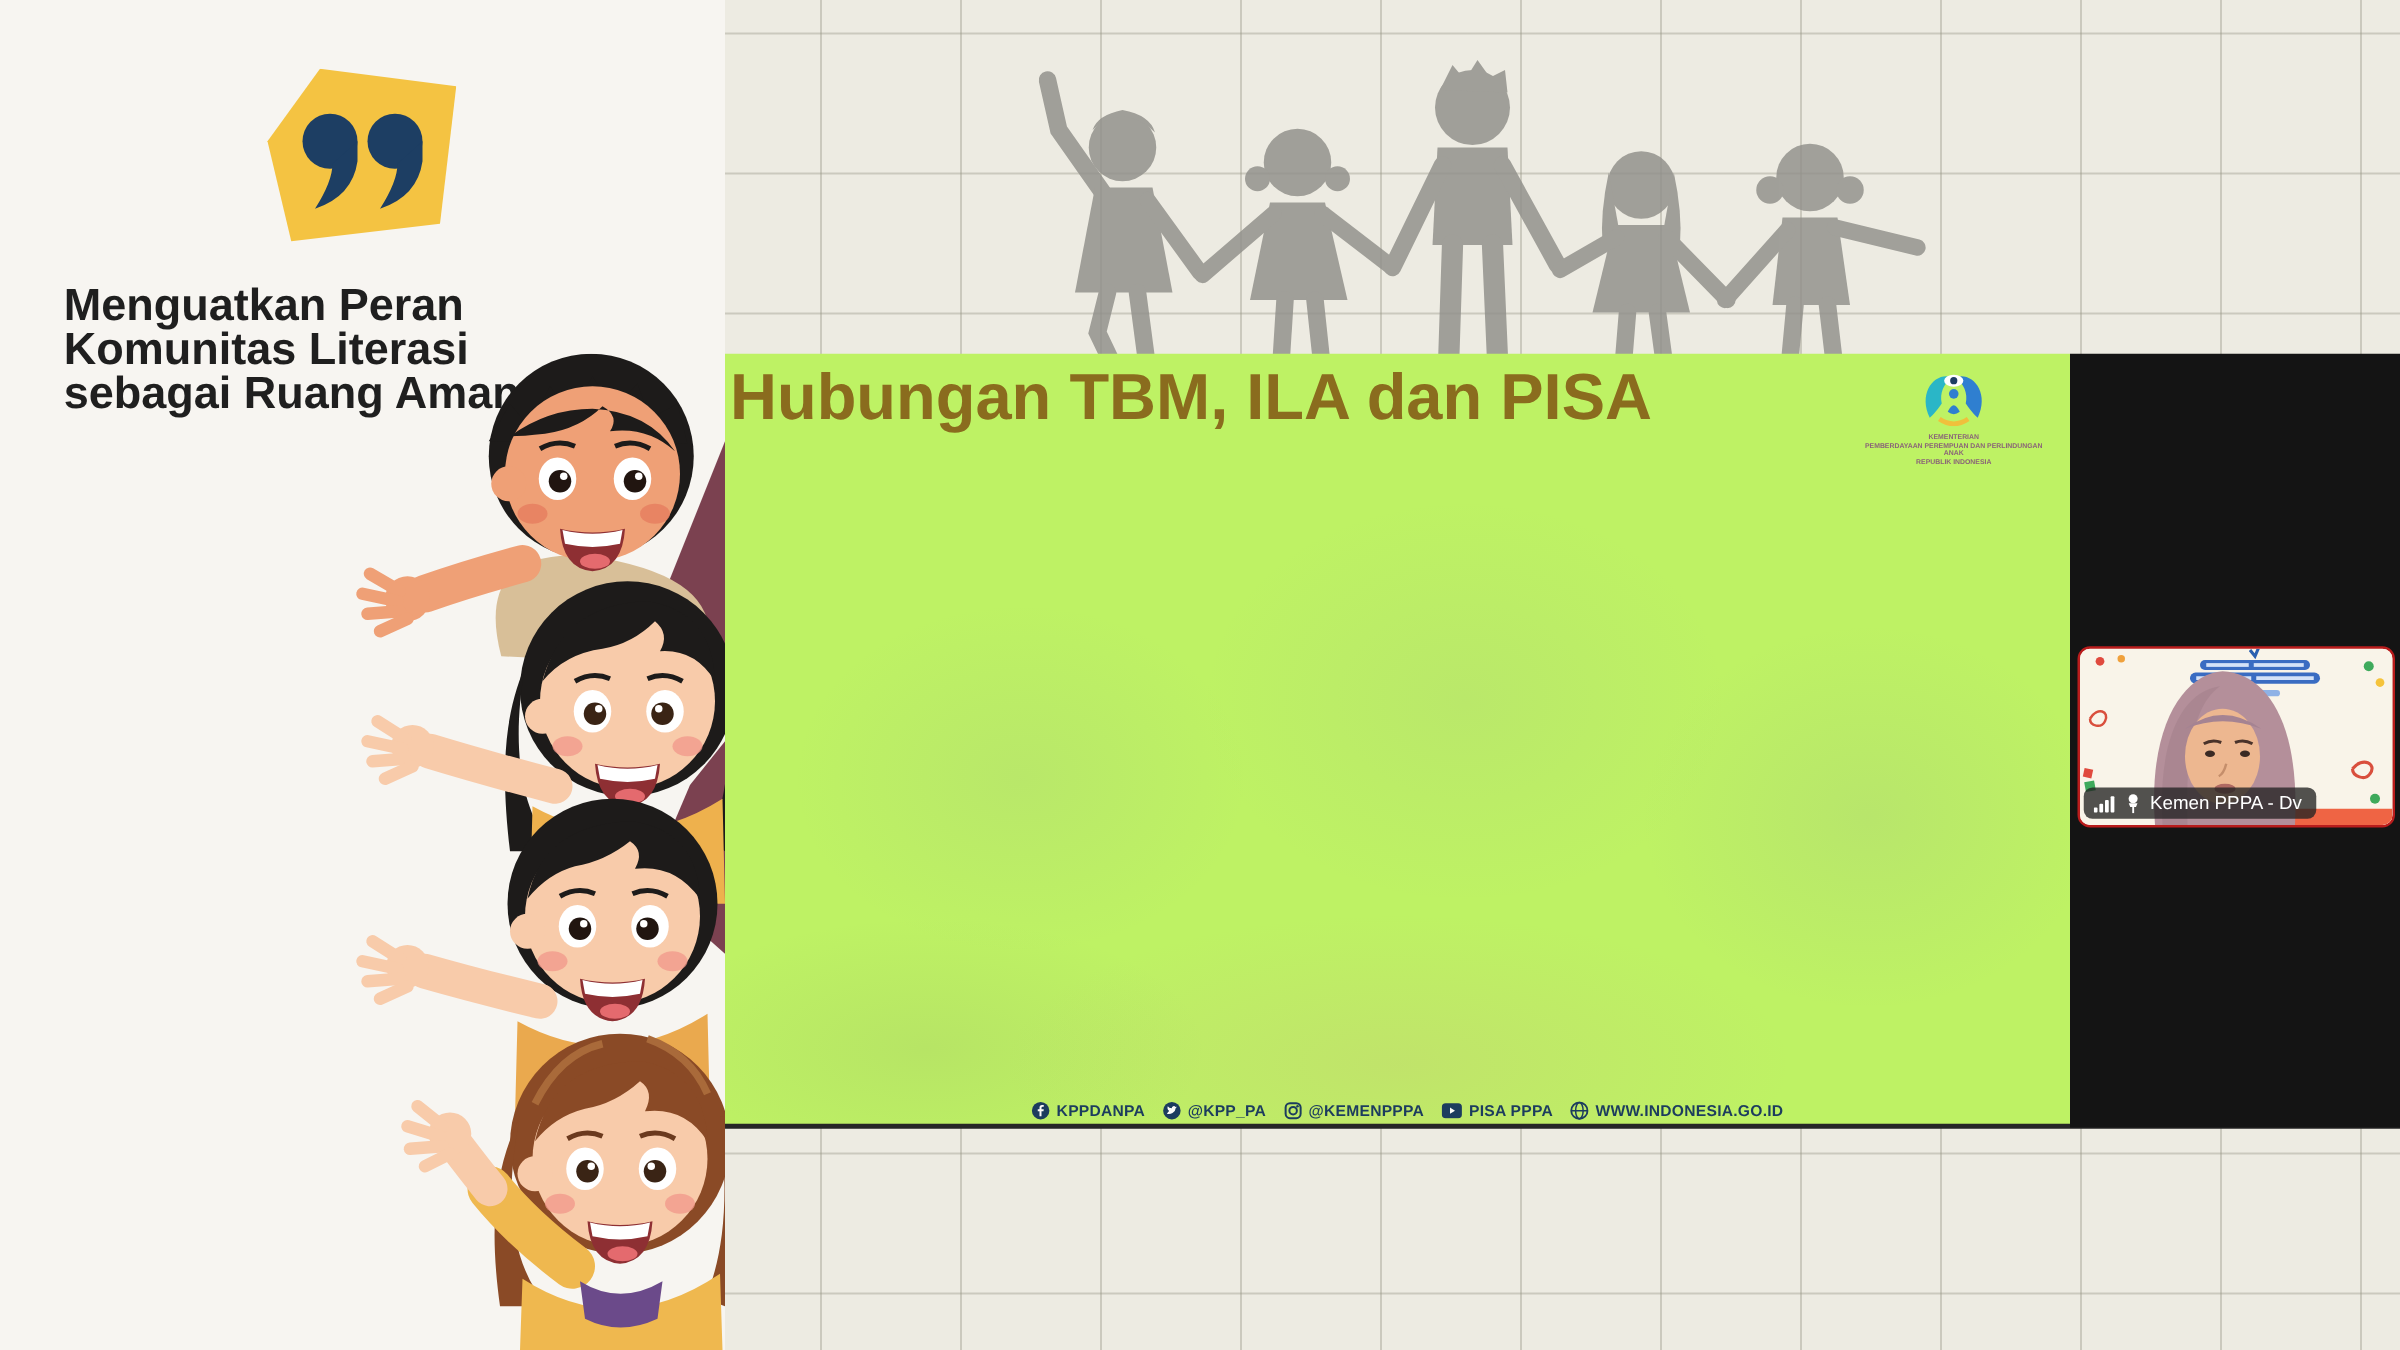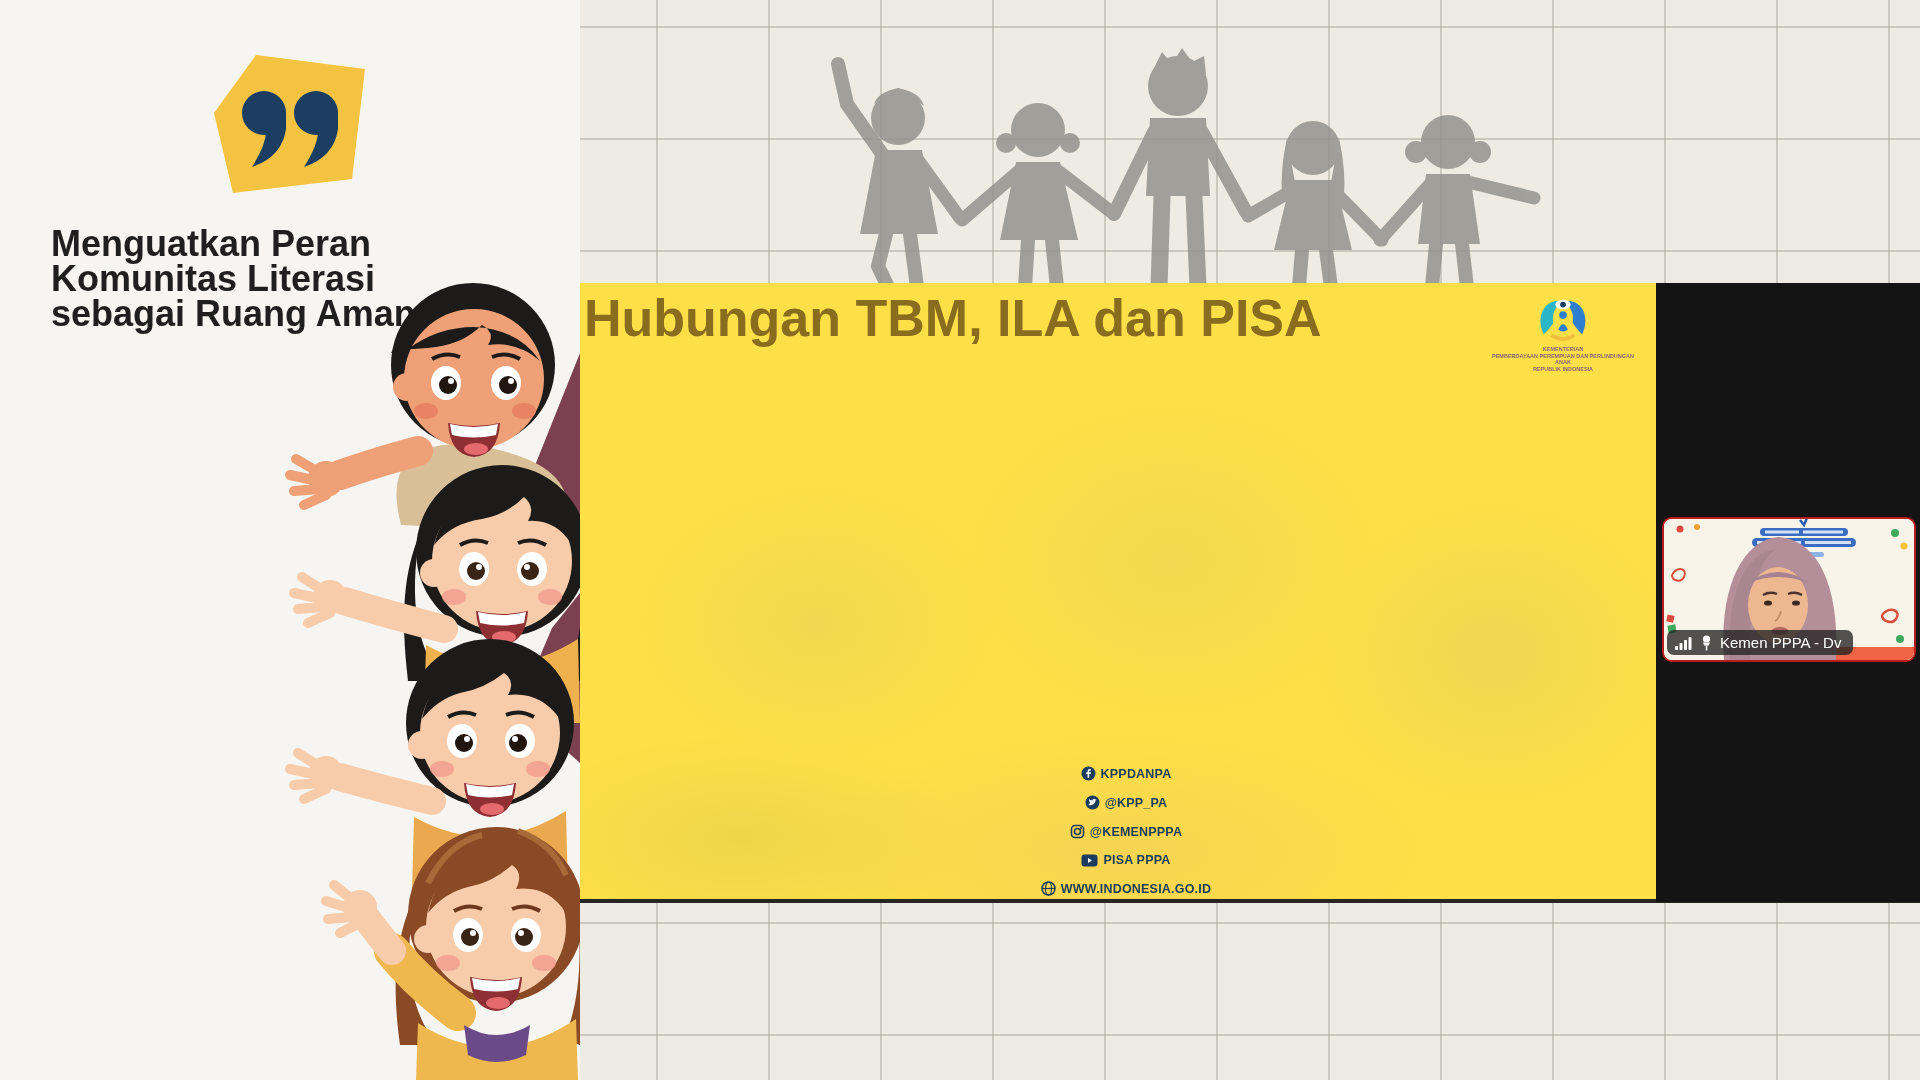--- a/index.html
+++ b/index.html
@@ -11,40 +11,40 @@
     background-color:#edebe2;
     background-image:
       linear-gradient(to right, rgba(148,146,130,0.38) 2px, transparent 2px),
       linear-gradient(to bottom, rgba(148,146,130,0.38) 2px, transparent 2px);
     background-size:112px 112px;background-position:-36px 26px;}
 
   .silhouettes{position:absolute;left:790px;top:0;width:756px;height:288px;}
 
   
   .slide{position:absolute;left:580px;top:283px;width:1076px;height:618px;
-         background:#fde047;overflow:hidden;}
+         background:#bef264;overflow:hidden;}
   .slide::before{content:"";position:absolute;inset:0;
     background:
       radial-gradient(ellipse 260px 200px at 22% 55%, rgba(140,140,155,0.10), transparent 70%),
       radial-gradient(ellipse 300px 230px at 55% 45%, rgba(150,145,160,0.10), transparent 70%),
       radial-gradient(ellipse 260px 220px at 85% 60%, rgba(140,140,160,0.12), transparent 70%),
       radial-gradient(ellipse 420px 160px at 50% 92%, rgba(205,150,140,0.16), transparent 75%),
       radial-gradient(ellipse 300px 140px at 15% 90%, rgba(120,110,110,0.10), transparent 75%);}
   .slide > *{position:relative;z-index:1;}
   .slide-title{position:absolute;left:4px;top:6px;font-size:52px;line-height:58px;
      font-weight:bold;color:#8a6c1e;letter-spacing:0;}
   .slide-logo{position:absolute;right:18px;top:10px;width:150px;text-align:center;}
   .slide-logo .cap{font-size:5.5px;line-height:6.5px;color:#8a6478;font-weight:bold;
      white-space:pre-line;margin-top:1px;}
   .bullets{position:absolute;left:25px;top:110px;width:1000px;margin:0;padding:0;list-style:none;}
   .bullets li{position:relative;padding-left:34px;font-size:30px;line-height:35.5px;
      color:#1b1b1b;white-space:pre-line;margin-bottom:9px;}
   .bullets li::before{content:"•";position:absolute;left:4px;top:0;font-size:28px;color:#1b1b1b;}
   .slide-footer{position:absolute;left:16px;right:0;bottom:5px;display:flex;
-     justify-content:center;align-items:center;gap:14px;flex-direction:column;}
+     justify-content:center;align-items:center;gap:14px;}
   .f-item{display:flex;align-items:center;gap:5px;font-size:12.5px;font-weight:bold;
      color:#1c3c5e;letter-spacing:.2px;}
   .f-item svg{display:block;}
   .slide-bottom-line{position:absolute;left:580px;top:899px;width:1340px;height:4px;
      background:#262626;}
 
   
   .black-panel{position:absolute;left:1656px;top:283px;width:264px;height:619px;background:#141414;}
   .video-thumb{position:absolute;left:6px;top:234px;width:250px;height:141px;
      border:2px solid #b91c1c;border-radius:10px;background:#f9f4e9;overflow:hidden;}

